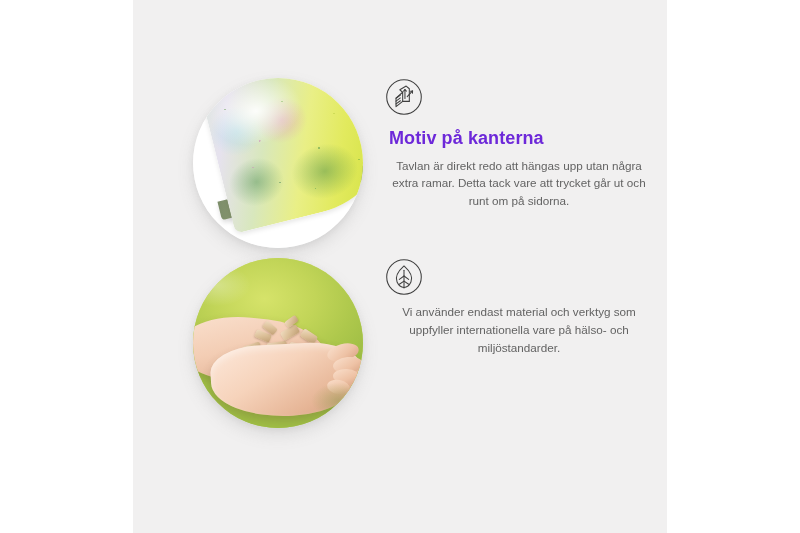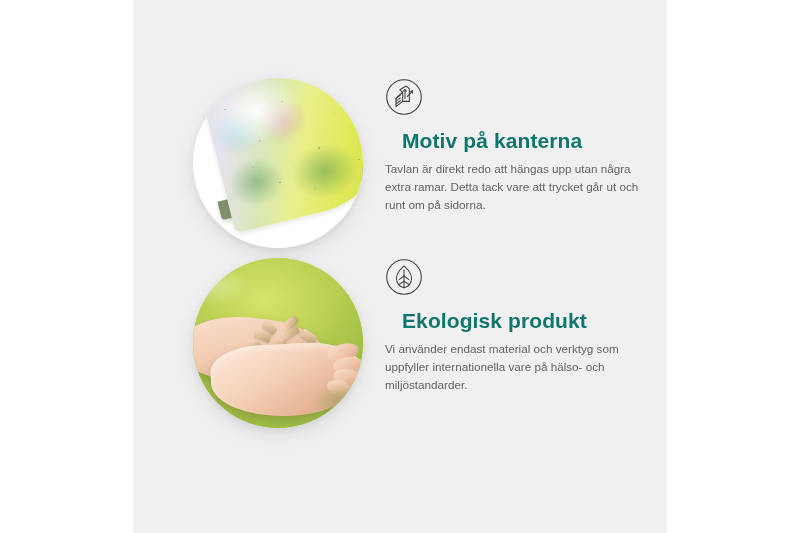--- a/index.html
+++ b/index.html
@@ -178,33 +178,34 @@
     left: 252px;
     top: 0;
     width: 280px;
   }
   .f-icon {
     width: 38px;
     height: 38px;
     display: block;
   }
   .f-title {
-    margin: 12px 0 0 17px;
-    font-size: 21px;
+    margin: 12px 0 0 4px;
+    font-size: 18px;
     font-weight: bold;
-    color: #0f766e;
+    color: #6d28d9;
     letter-spacing: 0.1px;
     line-height: 1.2;
   }
   .f-desc {
     margin: 7px 0 0 0;
     font-size: 11.7px;
     line-height: 1.52;
     color: #636363;
     max-width: 268px;
+    text-align: center;
   }
 </style>
 </head>
 <body>
 
 <div id="page">
 
   <div id="panel">
 
     <div class="feature" id="feature-0">
@@ -277,19 +278,18 @@
           <circle cx="20" cy="20" r="18.2" fill="none" stroke="#3f3f3f" stroke-width="1.1"></circle>
           <g fill="none" stroke="#3f3f3f" stroke-width="1.1" stroke-linejoin="round" stroke-linecap="round">
             <path d="M20 8.4 C26.9 14.6 29.6 20.2 27.3 25.3 C25.6 29.1 22.6 30.9 20 31.0 C17.4 30.9 14.4 29.1 12.7 25.3 C10.4 20.2 13.1 14.6 20 8.4 Z"></path>
             <path d="M20 13.0 L20 31.6"></path>
             <path d="M20 19.0 L15.1 22.5"></path>
             <path d="M20 19.0 L24.9 22.5"></path>
             <path d="M20 24.4 L15.1 27.6"></path>
             <path d="M20 24.4 L24.9 27.6"></path>
           </g>
         </svg>
-        <h3 class="f-title">Ekologisk produkt</h3>
         <p class="f-desc">Vi använder endast material och verktyg som uppfyller internationella vare på hälso- och miljöstandarder.</p>
       </div>
     </div>
 
   </div>
 </div>
 
 </body></html>

